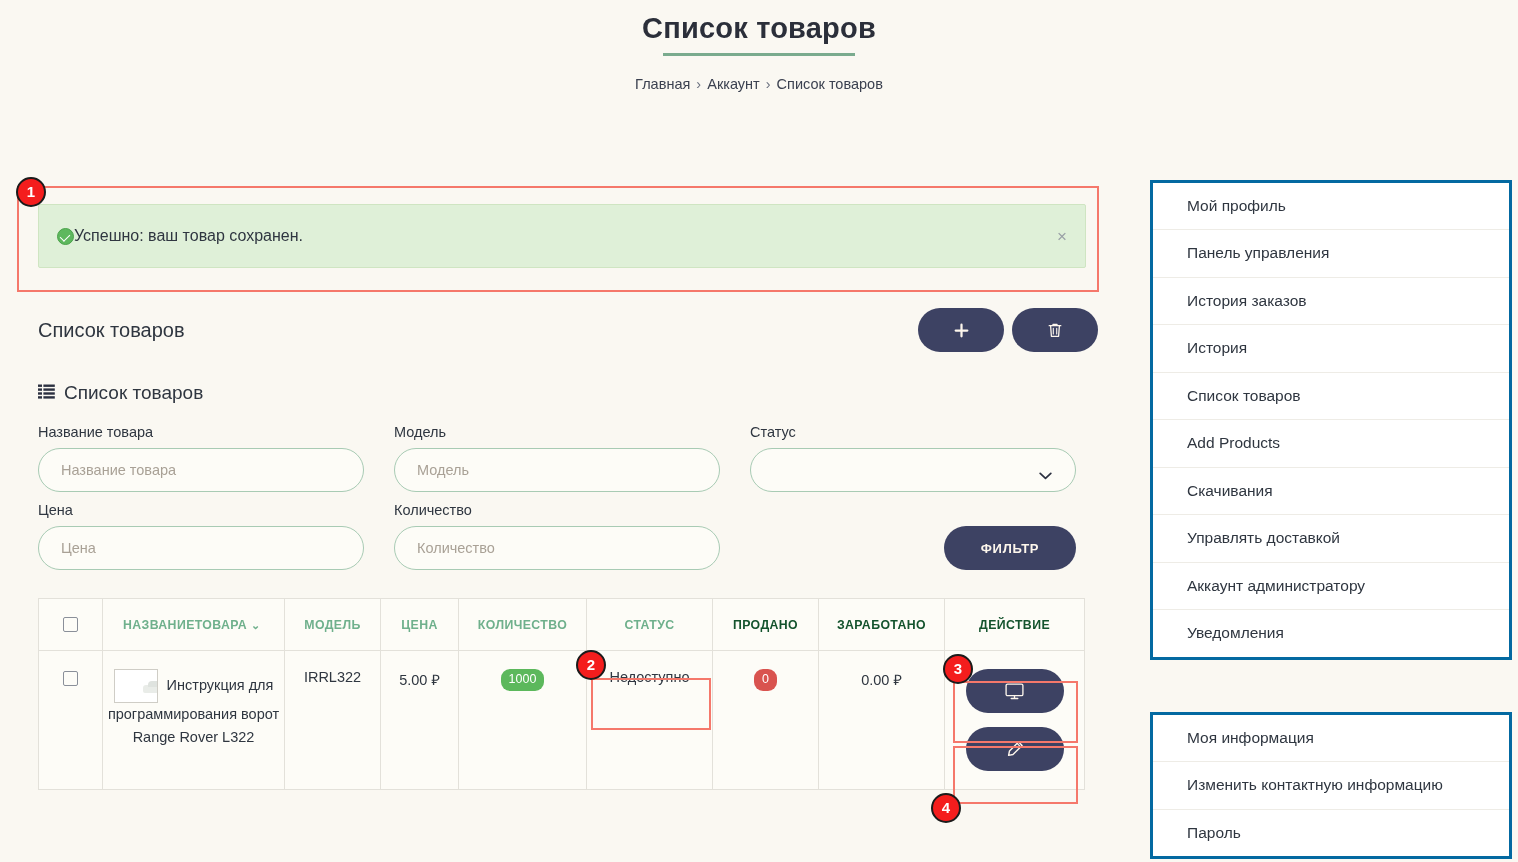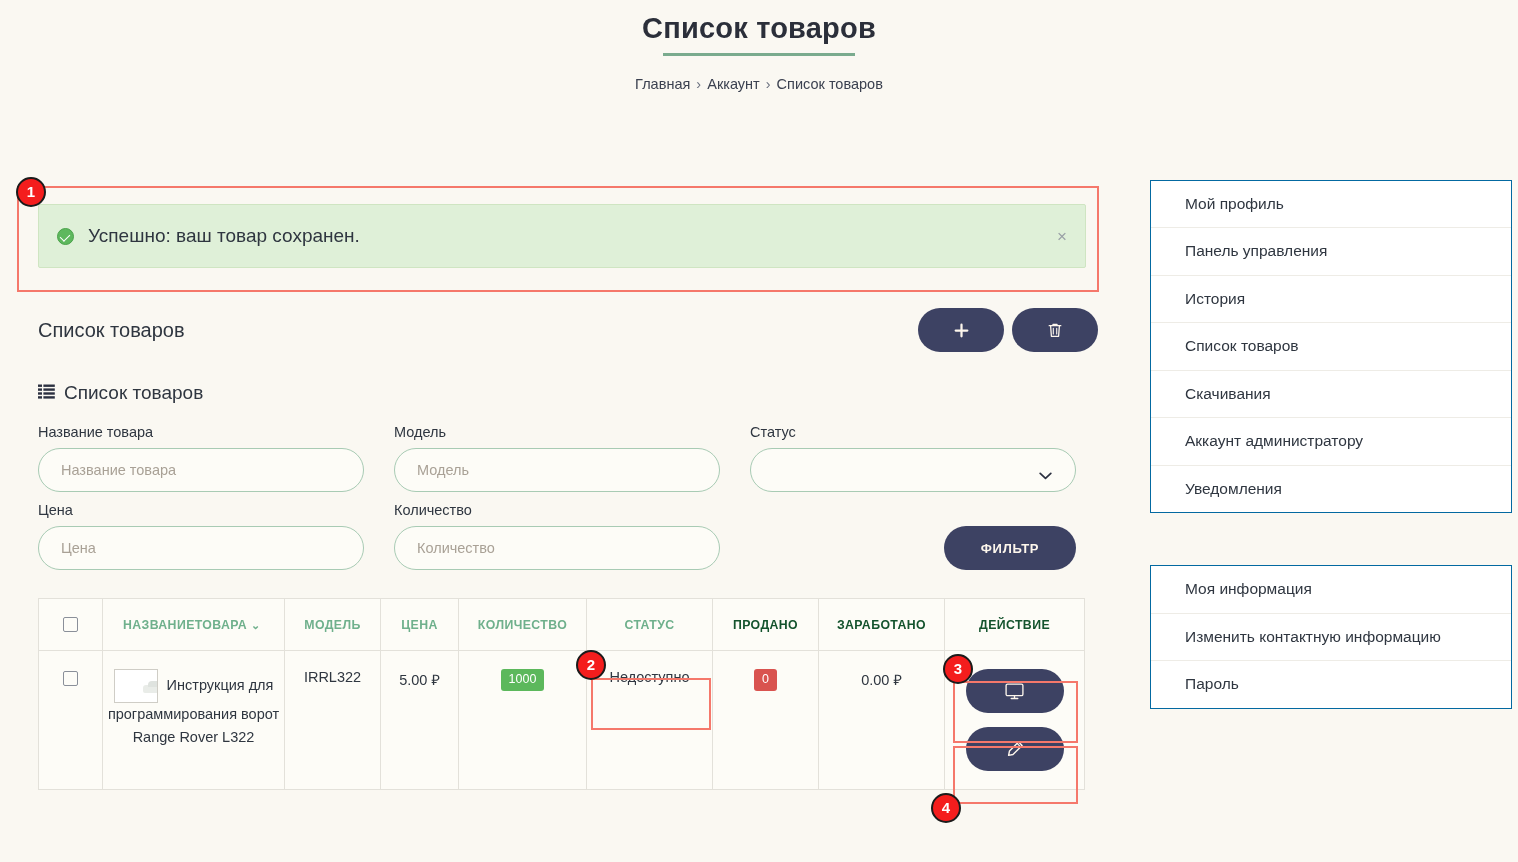--- a/index.html
+++ b/index.html
@@ -50,21 +50,21 @@
   .alert-check {
     width: 17px; height: 17px; border-radius: 50%;
     background: #5eb85e; border: 1px solid #4aa24a;
     position: relative; flex: 0 0 auto;
   }
   .alert-check::after {
     content: ""; position: absolute; left: 4px; top: 3.5px;
     width: 5px; height: 8px; border: solid #fff;
     border-width: 0 1.8px 1.8px 0; transform: rotate(45deg);
   }
-  .alert-text { font-size: 19px; color: #2f3640; margin-left: 14px; }
+  .alert-text { font-size: 16px; color: #2f3640; }
   .alert-close {
     margin-left: auto; font-size: 17px; color: #9aa0a6; cursor: pointer;
     line-height: 1;
   }
 
   
   .sec-title { font-size: 20px; color: #2f3640; margin: 0; padding-left: 22px; font-weight: 400; }
   .header-row { display: flex; align-items: center; padding-right: 18px; margin-top: 16px; }
   .hdr-btns { margin-left: auto; display: flex; gap: 8px; }
   .btn-dark {
@@ -143,37 +143,37 @@
   }
   .thumb-img::before {
     content: ""; position: absolute; left: 7px; top: 15px; width: 24px; height: 8px;
     background: #e9ece8; border-radius: 3px 5px 2px 2px;
   }
   .thumb-img::after {
     content: ""; position: absolute; left: 12px; top: 11px; width: 13px; height: 6px;
     background: #dfe3df; border-radius: 4px 4px 0 0;
   }
   .badge {
-    display: inline-block; border-radius: 3px; padding: 3px 8px;
+    display: inline-block; border-radius: 9px; padding: 3px 8px;
     font-size: 12.5px; color: #fff; line-height: 1.25;
   }
   .badge.green { background: #5cb85c; }
   .badge.red { background: #d9534f; }
   .money-green { color: #6fb08c; }
   .sort-caret { font-size: 11px; margin-left: 4px; }
   .act-btn {
     background: #3d4263; border: none; border-radius: 22px;
     width: 98px; height: 44px; color: #fdf6ec;
     display: flex; align-items: center; justify-content: center;
     cursor: pointer; margin: 0 auto;
   }
   .act-stack { display: flex; flex-direction: column; gap: 14px; align-items: center; }
 
   
-  .side-card { background: #fff; border: 1px solid #0369a1; }
+  .side-card { background: #fff; border: 3px solid #0369a1; }
   .side-item {
     padding: 12px 0 12px 34px; font-size: 15.5px; color: #2f3640;
     border-bottom: 1px solid #eeece6; cursor: pointer; line-height: 1.45;
   }
   .side-item:last-child { border-bottom: none; }
   .side-card.first { margin-top: 0; }
   .side-gap { height: 52px; }
 </style>
 </head>
 <body>
@@ -343,23 +343,26 @@
             </tr>
           </tbody>
         </table>
       </div>
     </div>
 
     <div class="side-col">
       <div class="side-card first">
         <div class="side-item">Мой профиль</div>
         <div class="side-item">Панель управления</div>
+        <div class="side-item">История заказов</div>
         <div class="side-item">История</div>
         <div class="side-item">Список товаров</div>
+        <div class="side-item">Add Products</div>
         <div class="side-item">Скачивания</div>
+        <div class="side-item">Управлять доставкой</div>
         <div class="side-item">Аккаунт администратору</div>
         <div class="side-item">Уведомления</div>
       </div>
       <div class="side-gap"></div>
       <div class="side-card">
         <div class="side-item">Моя информация</div>
         <div class="side-item">Изменить контактную информацию</div>
         <div class="side-item">Пароль</div>
 
       </div>

